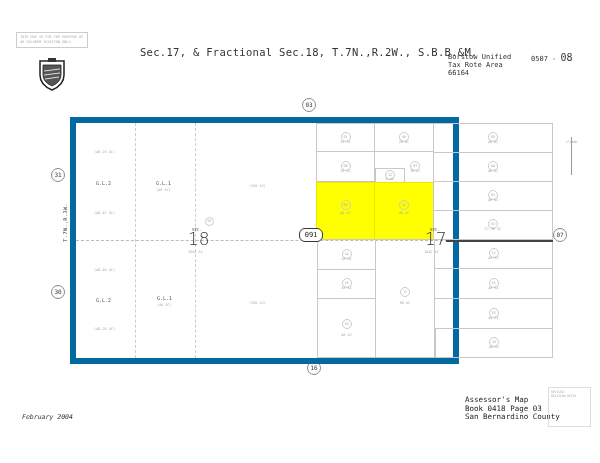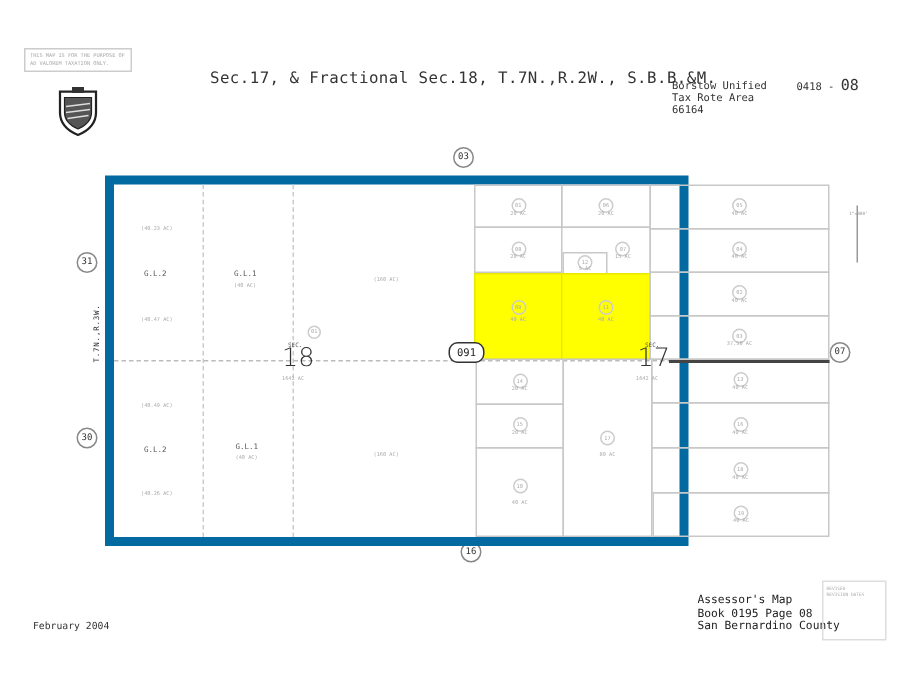--- a/index.html
+++ b/index.html
@@ -25,42 +25,42 @@
   .faint { font-size: 3.5px; color: #aaa; white-space: nowrap; }
   .gl { font-size: 5px; color: #555; white-space: nowrap; }
   .secbig { font-size: 17px; color: #333; font-family: "DejaVu Sans", sans-serif; font-weight: 300; }
   .secsm { font-size: 4px; color: #555; }
   .circ { width: 12px; height: 12px; border: 1px solid #888; border-radius: 50%;
           font-size: 6px; line-height: 12px; text-align: center; color: #333; }
   .hex { width: 22px; height: 12px; border: 1px solid #333; border-radius: 6px;
          font-size: 7px; line-height: 12px; text-align: center; color: #222; background:#fff; }
   .twp { font-size: 5px; color: #333; writing-mode: vertical-rl; transform: rotate(180deg); white-space: nowrap; letter-spacing: 0.5px; }
   .roadline { position: absolute; height: 2px; background: #444; }
-  .footer { font-size: 6.5px; color: #333; white-space: nowrap; }
+  .footer { font-size: 6.5px; color: #333; white-space: nowrap; font-style: italic; }
   .amap { left: 465px; top: 396px; font-size: 7.5px; line-height: 8.5px; color: #222; white-space: pre; }
   .stamp { left: 548px; top: 387px; width: 43px; height: 40px; border: 1px solid #ddd; font-size: 3px; color: #aaa; padding: 2px; box-sizing: border-box; line-height: 4px; }
   .scale { left: 571px; top: 137px; width: 1px; height: 38px; background: #999; }
   .scale-lbl { left: 566px; top: 140px; font-size: 3px; color: #999; }
 </style>
 </head>
 <body>
 
 <div class="abs disclaimer">THIS MAP IS FOR THE PURPOSE OF AD VALOREM TAXATION ONLY.</div>
 <svg class="abs seal" viewBox="0 0 30 34">
   <path d="M3 4 L27 4 L27 18 Q27 28 15 33 Q3 28 3 18 Z" fill="#fff" stroke="#222" stroke-width="1.5"></path>
   <path d="M6 8 L24 8 L24 18 Q24 25 15 29 Q6 25 6 18 Z" fill="#555" stroke="#222" stroke-width="0.8"></path>
   <path d="M7 14 L23 12 M7 18 L23 16 M8 22 L22 20" stroke="#ddd" stroke-width="1"></path>
   <rect x="11" y="1" width="8" height="4" fill="#333"></rect>
 </svg>
 <div class="abs title">Sec.17, &amp; Fractional Sec.18, T.7N.,R.2W., S.B.B.&amp;M.</div>
 <div class="abs tra">Borstow Unified
 Tax Rote Area
 66164</div>
 <div class="abs mapno">
-  <span>0418 -</span>
+  <span>0507 -</span>
   <span class="pg">08</span>
 </div>
 
 <div class="abs circ" style="left:302px; top:98px;">03</div>
 <div class="abs circ" style="left:307px; top:361px;">16</div>
 <div class="abs circ" style="left:553px; top:228px;">07</div>
 <div class="abs circ" style="left:51px; top:168px;">31</div>
 <div class="abs circ" style="left:51px; top:285px;">30</div>
 
 <div class="abs twp" style="left:62px; top:203px;">T.7N.,R.3W.</div>
@@ -175,16 +175,16 @@
   <div class="roadline" style="left:370px; top:117px; width:107px;"></div>
 </div>
 
 <div class="abs hex" style="left:299px; top:228px;">091</div>
 
 <div class="abs scale"></div>
 <div class="abs scale-lbl">1"=800'</div>
 
 <div class="abs footer" style="left:22px; top:413px;">February 2004</div>
 <div class="abs amap">Assessor's Map
-Book 0195 Page 08
+Book 0418 Page 03
 San Bernardino County</div>
 <div class="abs stamp" style="white-space:pre;">REVISED
 REVISION DATES</div>
 
 </body></html>

